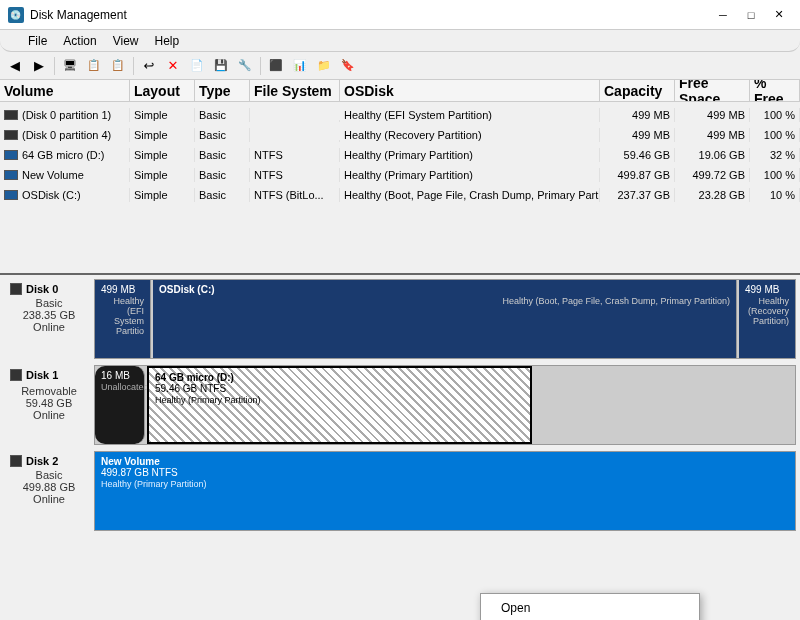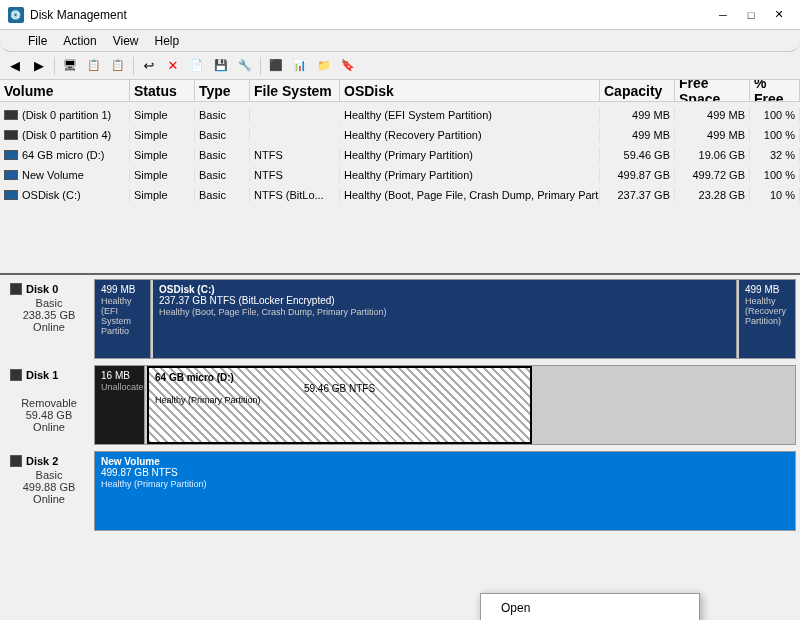--- a/index.html
+++ b/index.html
@@ -58,21 +58,21 @@
     
     .disk-row { display: flex; margin-bottom: 6px; align-items: stretch; min-height: 80px; }
     .disk-label { width: 90px; padding: 4px 6px; font-size: 11px; flex-shrink: 0; background: #f0f0f0; text-align: center; }
     .disk-label-name { font-weight: 600; }
     .disk-label-sub { color: #333; }
     .disk-partitions { flex: 1; display: flex; gap: 2px; border: 1px solid #999; background: #ccc; }
     
     .partition { padding: 4px 6px; font-size: 10px; border-right: 1px solid #999; display: flex; flex-direction: column; justify-content: flex-start; cursor: pointer; position: relative; }
     .partition:last-child { border-right: none; }
     .partition.dark-blue { background: #1a3a6e; color: white; }
-    .partition.dark-blue .p-sub { color: #ccc; }
+    .partition.dark-blue .p-sub { color: #ccc; text-align: right; }
     .partition.medium-blue { background: #0078d7; color: white; }
     .partition.medium-blue .p-sub { color: #ddeeff; }
     .partition.striped-sel { background: repeating-linear-gradient(45deg, #aaa, #aaa 2px, white 2px, white 6px); border: 2px solid #000; }
     .partition.unalloc { background: #1a1a1a; color: white; }
     .partition.unalloc .p-sub { color: #aaa; }
     
     .p-name { font-weight: 700; font-size: 10px; }
     .p-size { font-size: 10px; }
     .p-sub { font-size: 9px; margin-top: 1px; }
 
@@ -124,21 +124,21 @@
   <button class="toolbar-btn" style="font-size:11px;">📊</button>
   <button class="toolbar-btn" style="font-size:11px;">📁</button>
   <button class="toolbar-btn" style="font-size:11px;">🔖</button>
 </div>
 
 <div class="main">
 
   <div class="table-section">
     <div class="table-header">
       <div class="th th-volume">Volume</div>
-      <div class="th th-layout">Status</div>
+      <div class="th th-layout">Layout</div>
       <div class="th th-type">Type</div>
       <div class="th th-fs">File System</div>
       <div class="th th-status">OSDisk</div>
       <div class="th th-capacity">Capacity</div>
       <div class="th th-free">Free Space</div>
       <div class="th th-pct">% Free</div>
     </div>
     <div class="table-body">
 
       <div class="tr">
@@ -226,48 +226,47 @@
           <div class="disk-label-sub">238.35 GB</div>
           <div class="disk-label-sub">Online</div>
         </div>
         <div class="disk-partitions">
           <div class="partition dark-blue" style="width:8%;min-width:55px;">
             <div class="p-size">499 MB</div>
             <div class="p-sub">Healthy (EFI System Partitio</div>
           </div>
           <div class="partition dark-blue" style="flex:1;">
             <div class="p-name">OSDisk (C:)</div>
-            <div class="p-size">237.37 GB NTFS (BitLocker Encrypted)</div>
             <div class="p-sub">Healthy (Boot, Page File, Crash Dump, Primary Partition)</div>
           </div>
           <div class="partition dark-blue" style="width:8%;min-width:55px;">
             <div class="p-size">499 MB</div>
             <div class="p-sub">Healthy (Recovery Partition)</div>
           </div>
         </div>
       </div>
 
       <div class="disk-row">
         <div class="disk-label">
-          <div style="display:flex;align-items:center;gap:4px;margin-bottom:16px;">
+          <div style="display:flex;align-items:center;gap:4px;margin-bottom:4px;">
             <div style="width:12px;height:12px;background:#333;border:1px solid #555;flex-shrink:0;"></div>
             <span class="disk-label-name">Disk 1</span>
           </div>
           <div class="disk-label-sub">Removable</div>
           <div class="disk-label-sub">59.48 GB</div>
           <div class="disk-label-sub">Online</div>
         </div>
         <div class="disk-partitions">
-          <div class="partition unalloc" style="width:5%;min-width:50px;">
+          <div class="partition unalloc" style="width:5%;min-width:50px;border-radius:10px;">
             <div class="p-size">16 MB</div>
             <div class="p-sub">Unallocated</div>
           </div>
           <div class="partition striped-sel" style="width:55%;min-width:120px;">
             <div class="p-name" style="color:#000;">64 GB micro (D:)</div>
-            <div class="p-size" style="color:#000;text-align:center;">59.46 GB NTFS</div>
+            <div class="p-size" style="color:#000;">59.46 GB NTFS</div>
             <div class="p-sub" style="color:#000;">Healthy (Primary Partition)</div>
           </div>
         </div>
       </div>
 
       <div class="disk-row">
         <div class="disk-label">
           <div style="display:flex;align-items:center;gap:4px;margin-bottom:2px;">
             <div style="width:12px;height:12px;background:#333;border:1px solid #555;flex-shrink:0;"></div>
             <span class="disk-label-name">Disk 2</span>

